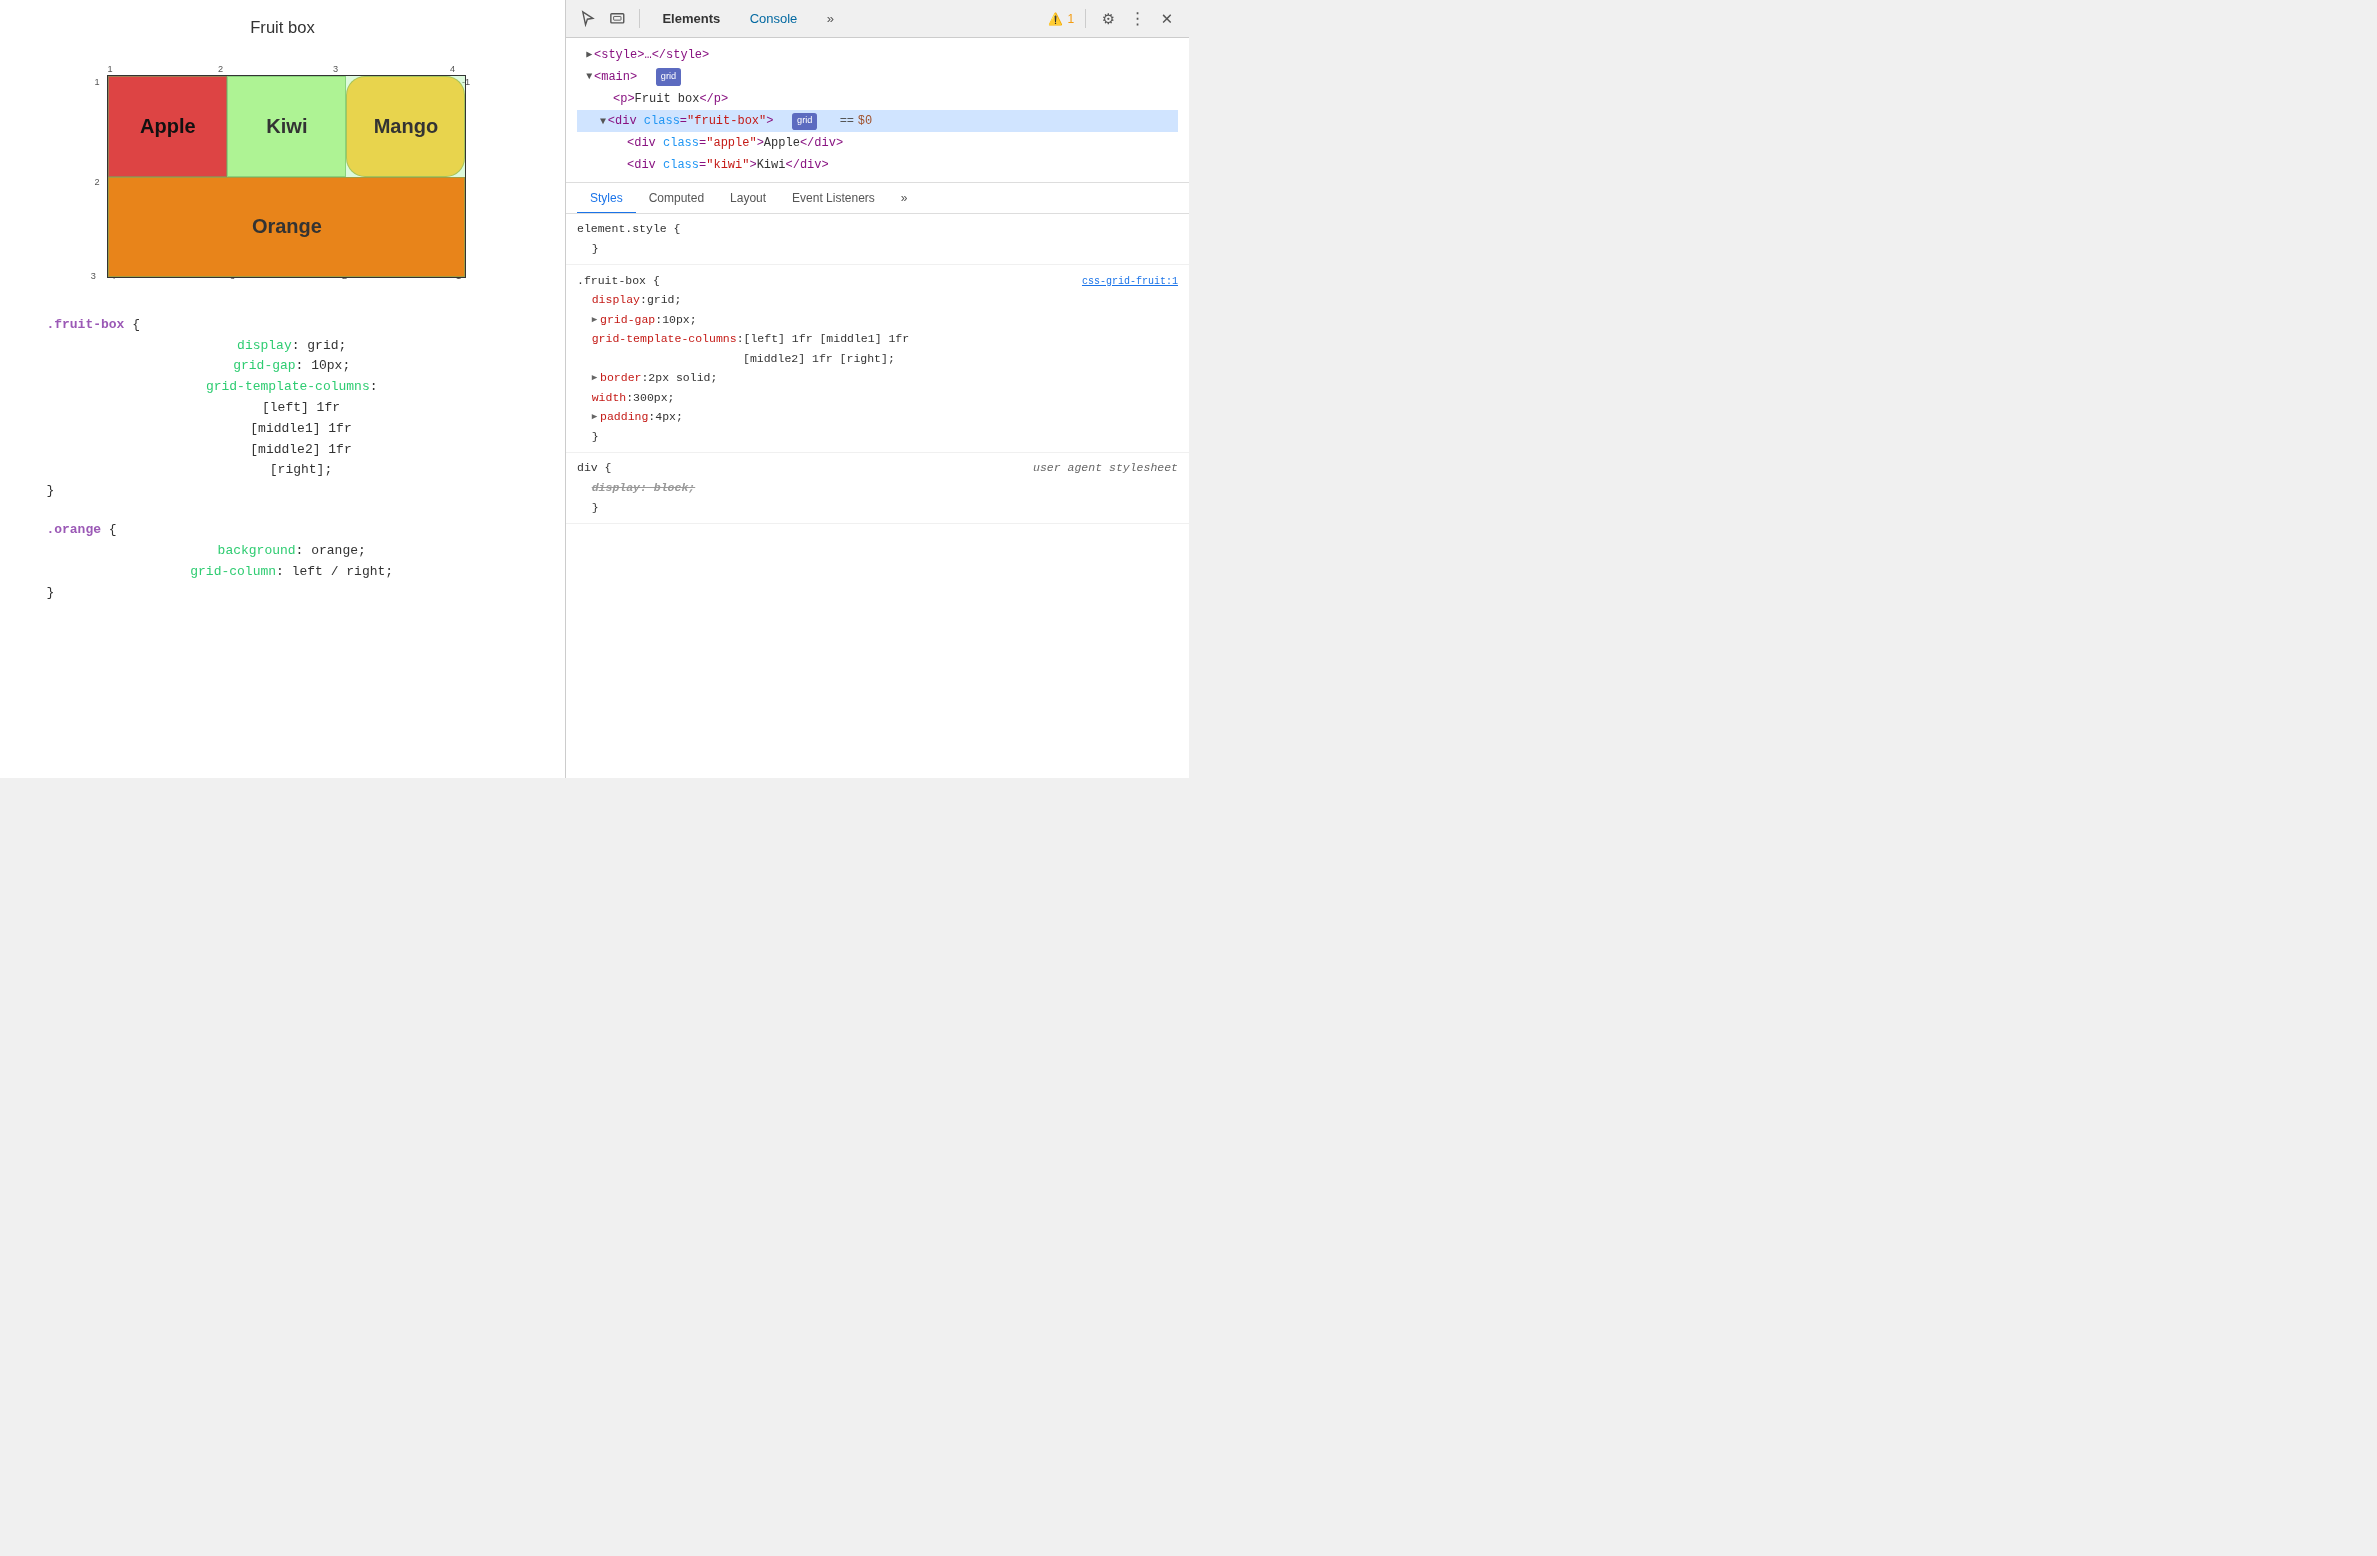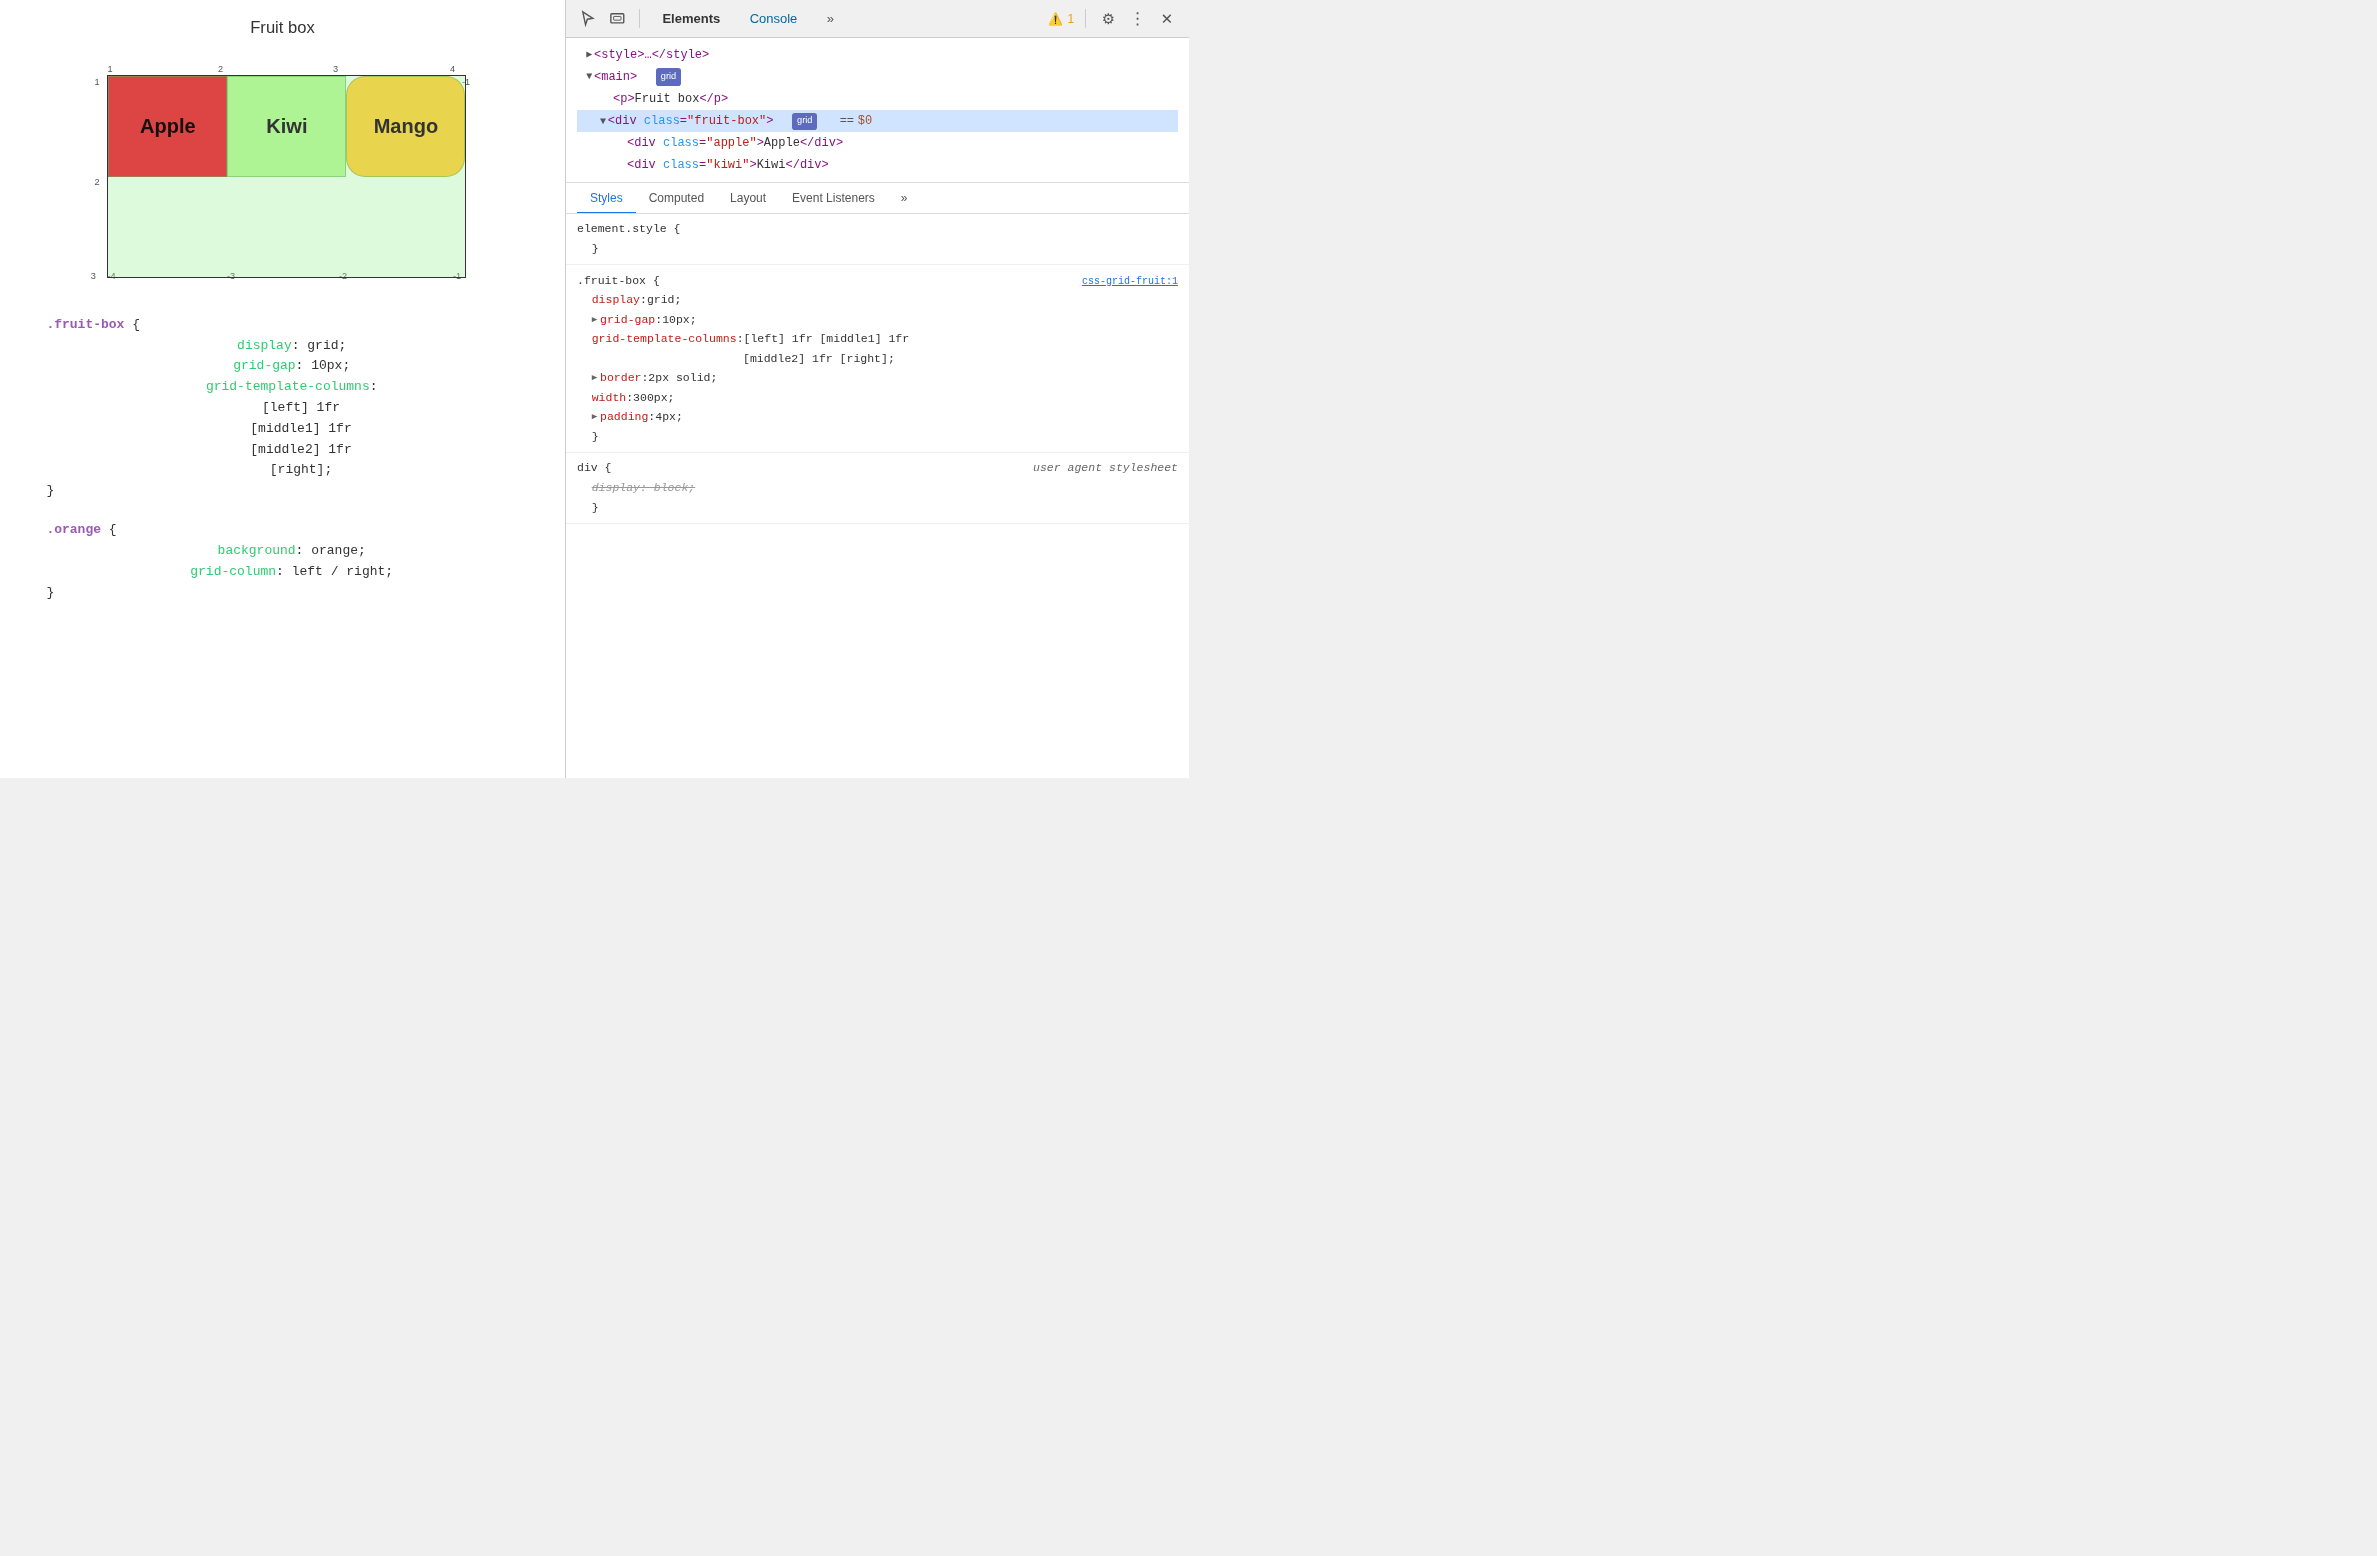--- a/index.html
+++ b/index.html
@@ -348,21 +348,21 @@
     .rule-property { color: #c41a16; }
     .rule-value { color: #333; }
     .rule-colon { color: #333; }
 
     .rule-line {
       display: flex;
       align-items: center;
       padding-left: 14.7px;
     }
 
-    .strikethrough { text-decoration: line-through; color: #999; }
+    .strikethrough { text-decoration: line-through; color: #999; font-weight: bold; }
     .italic-source { font-style: italic; color: #666; }
 
     .triangle-icon {
       color: #666;
       font-size: 9.2px;
       margin-right: 2.8px;
       cursor: pointer;
     }
   </style>
 </head>
@@ -386,20 +386,21 @@
     <span class="grid-number col-neg-3">-3</span>
     <span class="grid-number col-neg-2">-2</span>
     <span class="grid-number col-neg-1">-1</span>
 
     <span class="grid-number row-neg-1">-1</span>
 
     <div class="grid-overlay">
       <div class="fruit-cell apple-cell">Apple</div>
       <div class="fruit-cell kiwi-cell">Kiwi</div>
       <div class="fruit-cell mango-cell">Mango</div>
+      <div class="fruit-cell orange-cell">Orange</div>
     </div>
   </div>
 
   <div class="code-area">
     <div class="code-block">
       <span class="css-selector">.fruit-box</span>
       <span class="css-brace"> {</span><br>
       <span class="css-indent">
         <span class="css-property">display</span><span class="css-brace">: </span><span class="css-value">grid;</span>
       </span>

